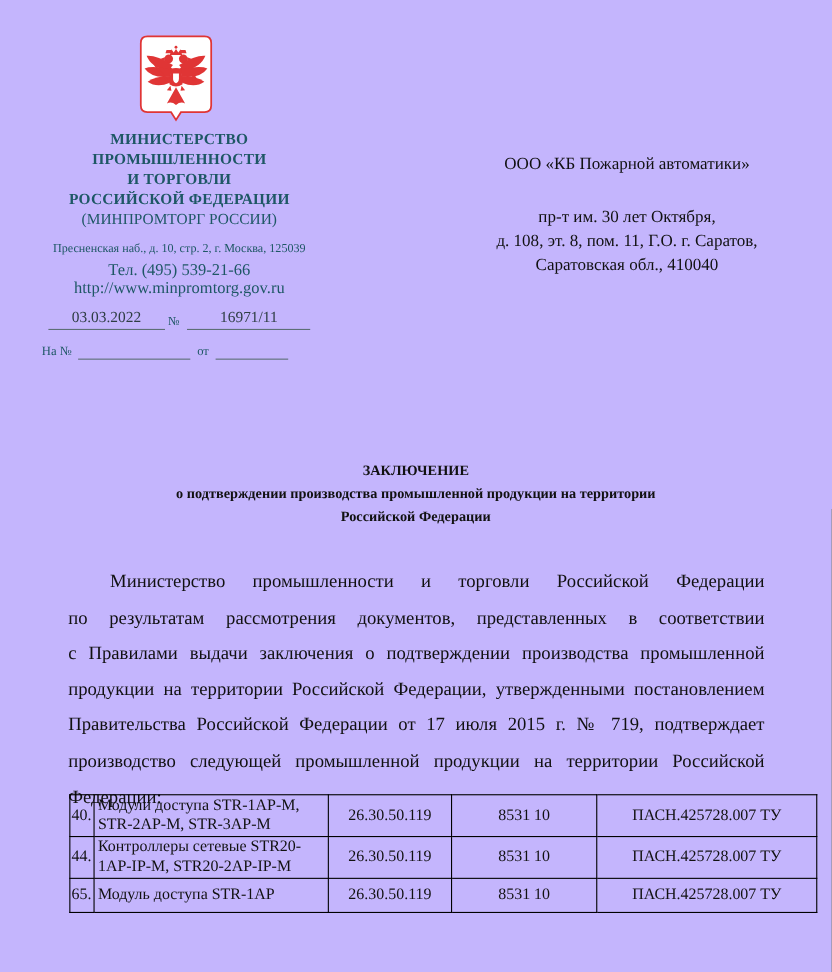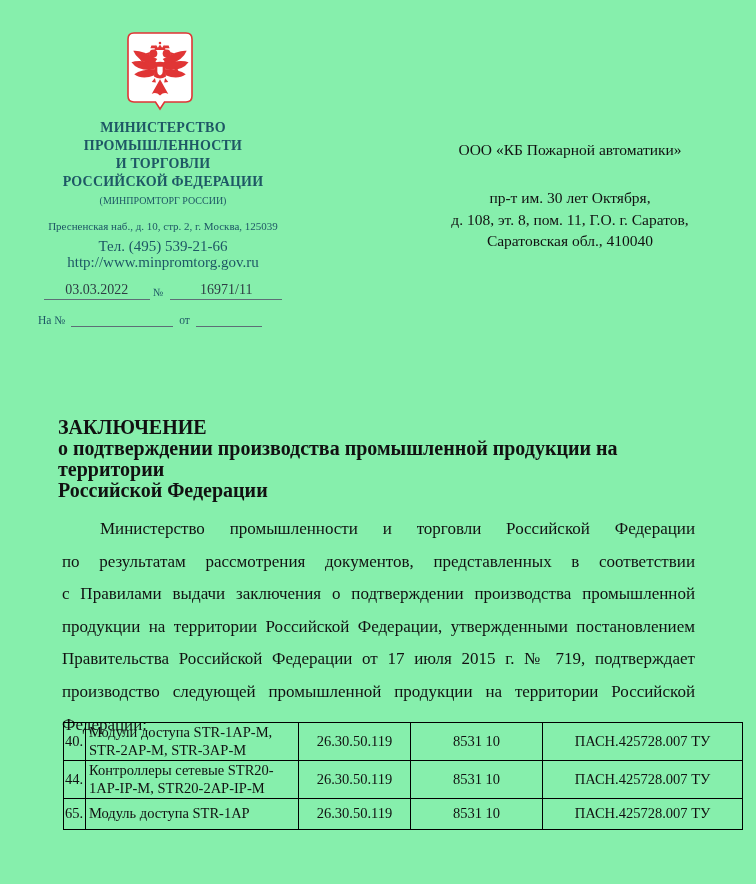--- a/index.html
+++ b/index.html
@@ -1,29 +1,29 @@
 <!DOCTYPE html>
 <html style="--teal: #1e5765; --red: #e03535; --ink: #1a1a1a;"><head>
 <meta charset="utf-8">
 <style>
   html,body { margin:0; padding:0; background:#888; }
   .page {
     position:relative; width:756px; height:884px; margin:0 auto;
-    background:#86efac; overflow:hidden;
+    background:#c4b5fd; overflow:hidden;
     font-family:"Liberation Serif", serif; color:var(--ink,#1a1a1a);
   }
 
   
   .emblem { position:absolute; left:126px; top:31px; width:68px; height:84px; color:var(--red,#e03535); }
 
   
   .ministry { position:absolute; left:18px; top:119px; width:290px; text-align:center; color:var(--teal,#1e5765); }
   .min-name { font-weight:bold; font-size:14px; line-height:18px; letter-spacing:.2px; }
   .min-name span { display:block; }
-  .min-short { font-size:10px; line-height:18px; margin-top:1px; }
+  .min-short { font-size:14px; line-height:18px; margin-top:1px; }
   .min-address { font-size:11px; line-height:15px; margin-top:9px; }
   .min-contact { font-size:15px; line-height:16px; margin-top:4px; }
   .min-contact div { display:block; }
 
   .date-line { margin-top:12px; display:flex; justify-content:center; align-items:flex-end; font-size:14px; }
   .date-line .u { border-bottom:1.2px solid #5d6e76; text-align:center; color:#2e3d44; padding-bottom:1px;font-family:Liberation Serif, serif; }
   .date-line .date { width:106px; }
   .date-line .num  { width:112px; margin-left:4px; }
   .date-line .nosign { font-size:11px; color:var(--teal,#1e5765); padding:0 3px 2px; }
 
@@ -33,21 +33,21 @@
   .ref-line .blank-1 { width:102px; margin-left:6px; }
   .ref-line .blank-2 { width:66px; margin-left:6px; }
   .ref-line .from { margin-left:6px; padding-bottom:1px; }
 
   
   .recipient { position:absolute; left:418px; top:140px; width:304px; text-align:center; font-size:15.5px; color:#111; }
   .recip-name { line-height:20px; margin-bottom:27px; }
   .recip-addr div { line-height:21.5px; }
 
   
-  .title-block { position:absolute; left:58px; top:417px; width:640px; text-align:left; font-weight:bold; font-size:20px; line-height:21px; color:#111; }
+  .title-block { position:absolute; left:58px; top:417px; width:640px; text-align:center; font-weight:bold; font-size:13px; line-height:21px; color:#111; }
 
   
   .body-text { position:absolute; left:62px; top:513px; width:633px; font-size:17px; line-height:32.6px; color:#111; }
   .bl { display:block; text-align:justify; text-align-last:justify; }
   .bl.indent { text-indent:38px; }
   .bl.last { text-align:left; text-align-last:left; }
 
   
   .products { position:absolute; left:63px; top:722px; width:679px; border-collapse:collapse; table-layout:fixed; font-size:14.5px; color:#111; }
   .products td { border:1.2px solid #000; padding:1px 3px; line-height:17.5px; overflow:hidden; }

